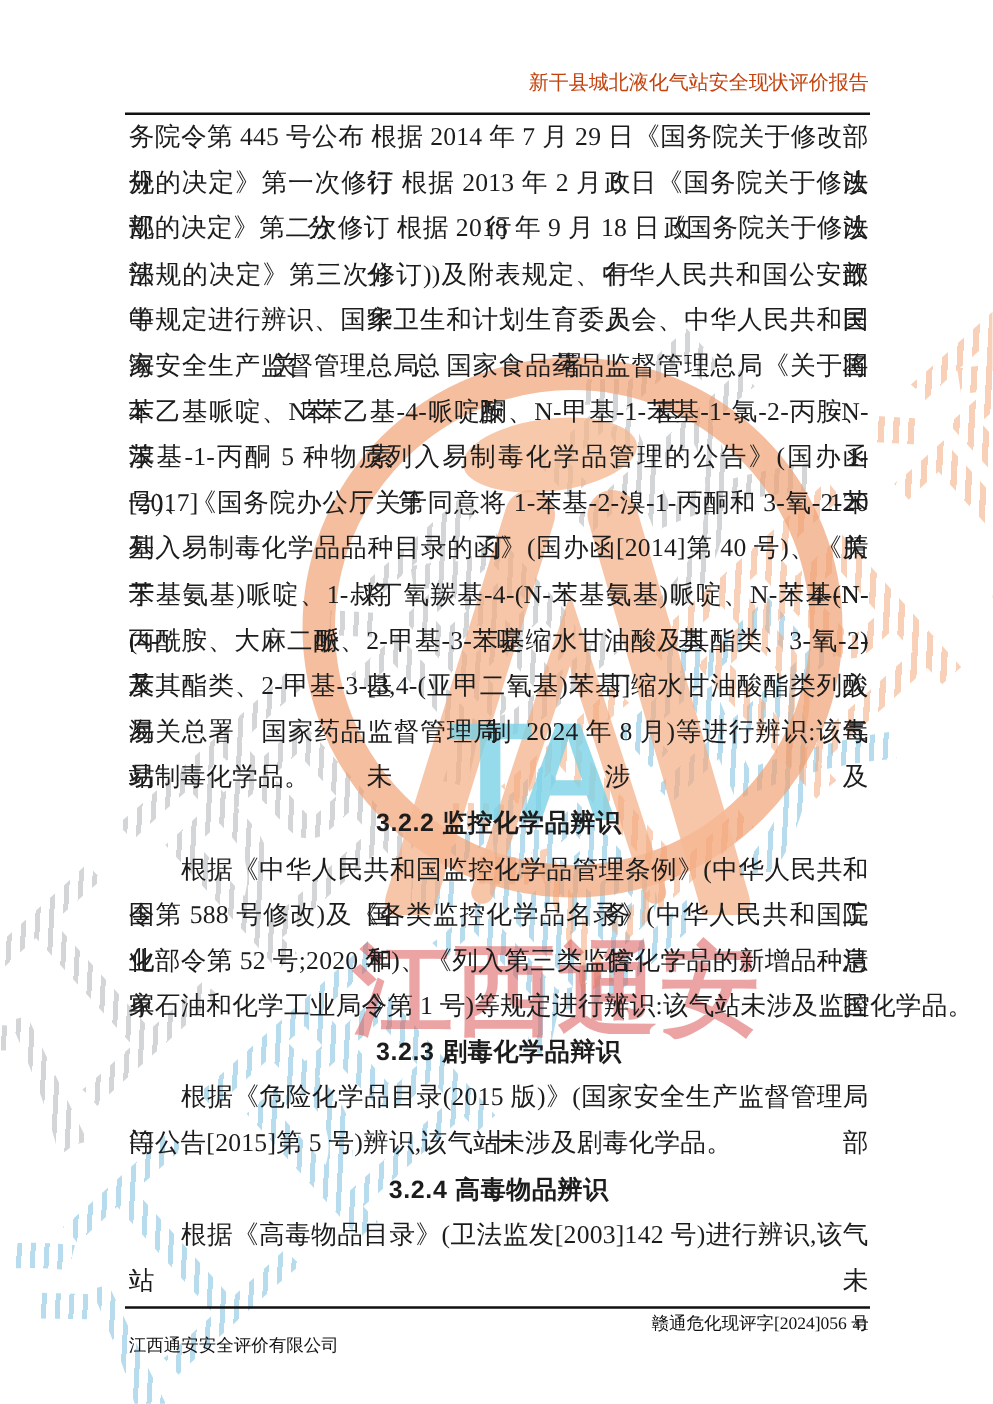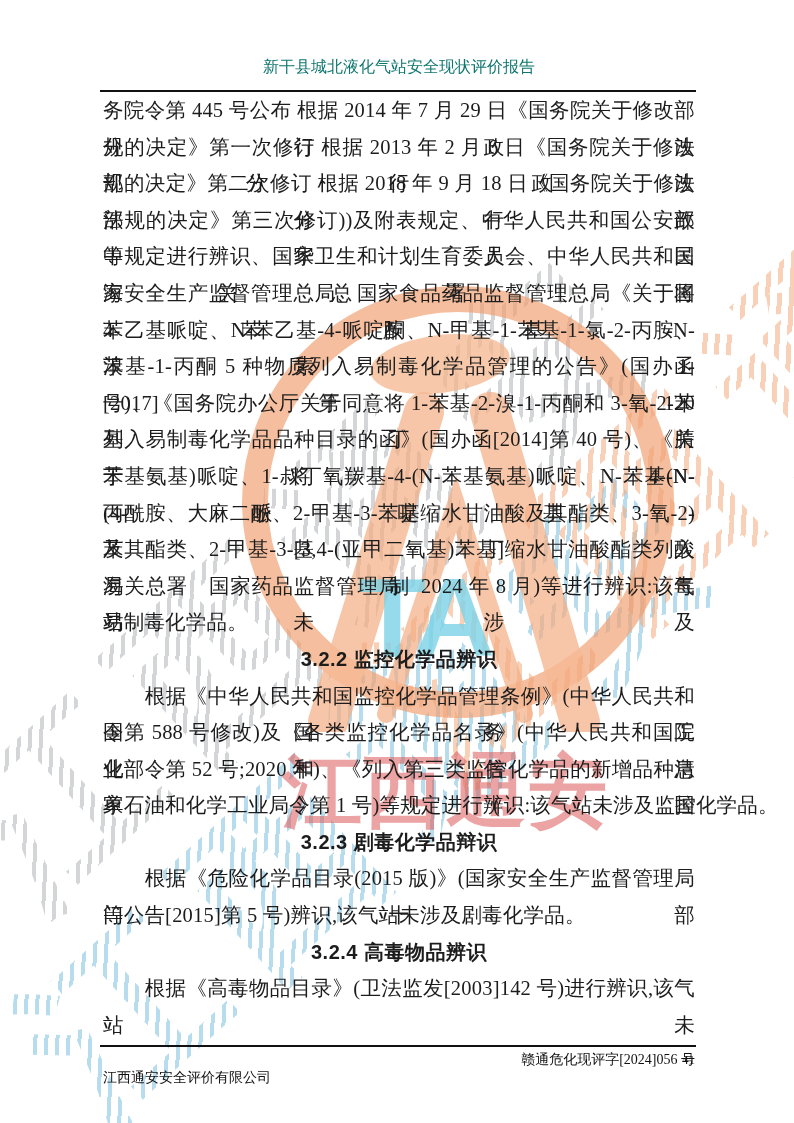--- a/index.html
+++ b/index.html
@@ -39,21 +39,21 @@
   }
   .wm-red{
     position:absolute;left:282px;top:752px;font-size:80px;line-height:1;font-weight:bold;
     font-family:"Liberation Sans","DejaVu Sans",sans-serif;
     color:rgba(219,90,88,.55);letter-spacing:2px;white-space:nowrap;
   }
   
   .content{position:absolute;inset:0;z-index:1;}
   .doc-header{
     position:absolute;left:103px;top:52px;width:592px;height:30px;line-height:30px;
-    text-align:center;font-size:16px;color:#0f766e;
+    text-align:right;font-size:16px;color:#c2410c;
   }
   .header-rule{position:absolute;left:100px;top:90px;width:596px;border-top:2px solid #111;}
   .body-block{position:absolute;left:103px;top:92px;width:592px;}
   .ln{
     height:36.6px;line-height:36.6px;font-size:20.5px;white-space:nowrap;overflow:visible;
     letter-spacing:.2px;
   }
   .j{text-align:justify;text-align-last:justify;text-justify:inter-character;white-space:normal;}
   .hd{
     font-family:"Liberation Sans","DejaVu Sans",sans-serif;font-weight:bold;

